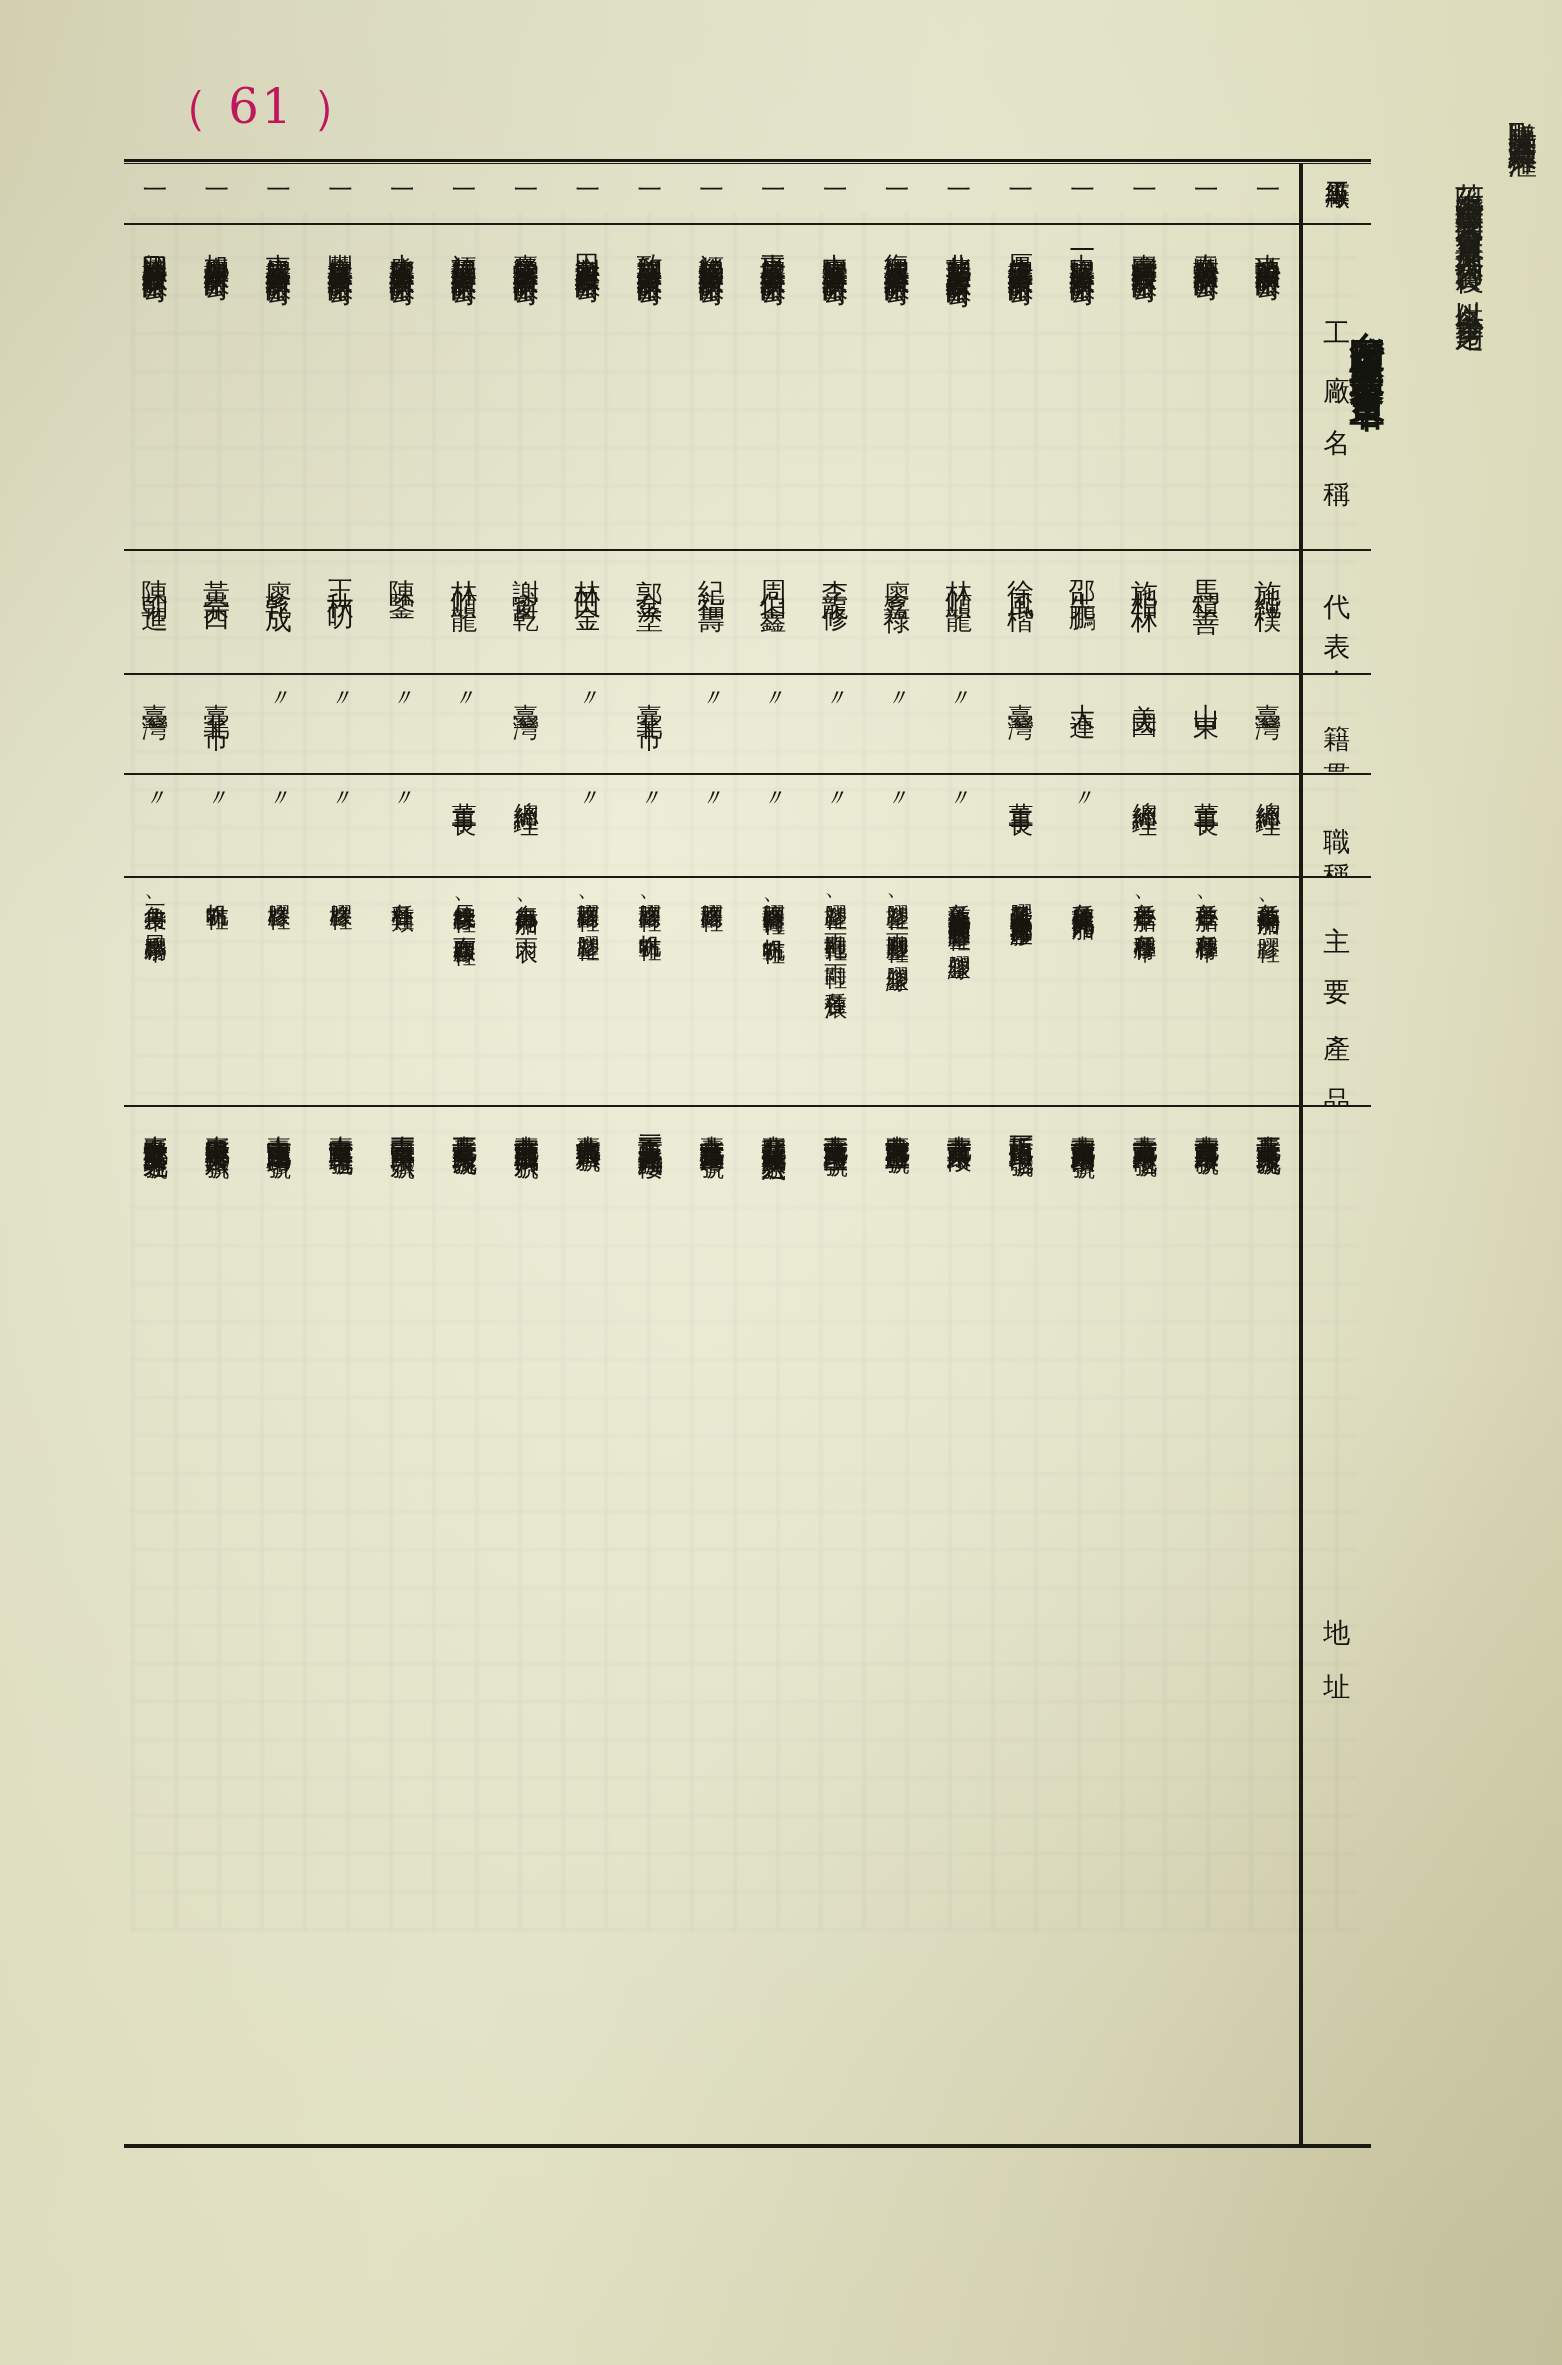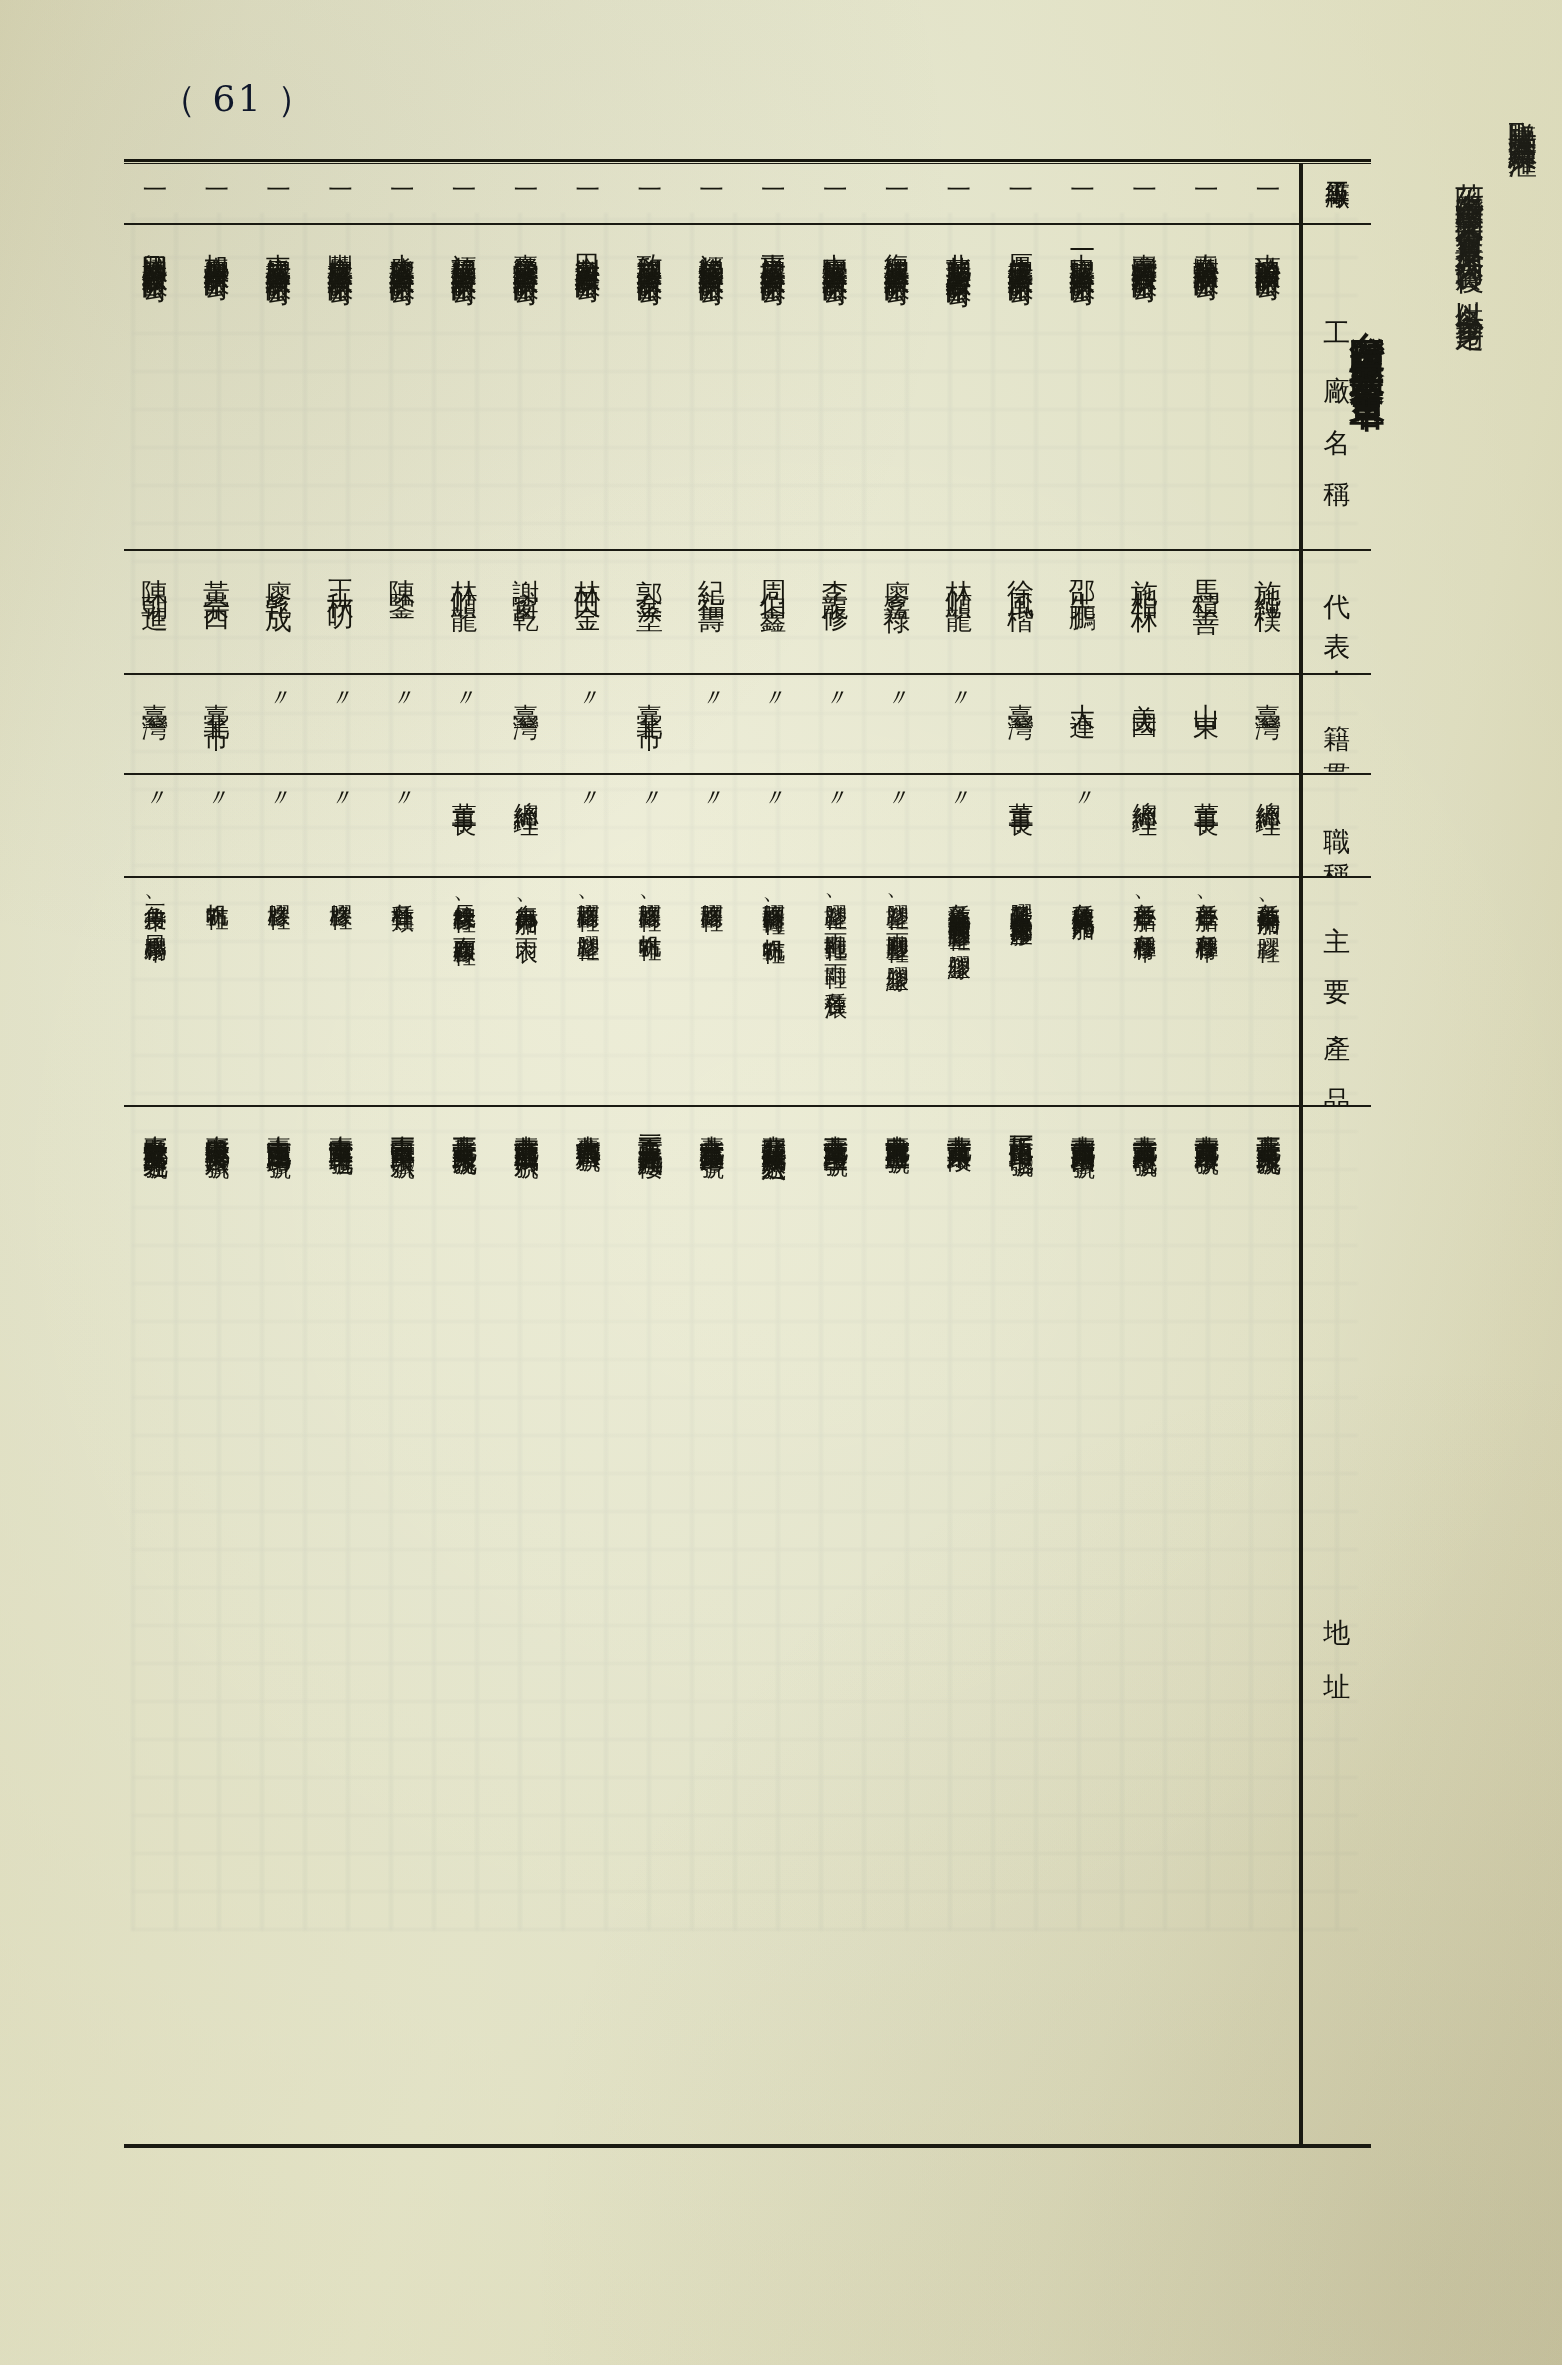--- a/index.html
+++ b/index.html
@@ -33,21 +33,21 @@
     opacity:0.055;filter:blur(1px);
     background:
       repeating-linear-gradient(90deg, rgba(40,60,90,0.65) 0 4.1px, transparent 4.1px 43px),
       repeating-linear-gradient(0deg, rgba(40,60,90,0.5) 0 3.3px, transparent 3.3px 38px);
     pointer-events:none;
   }
 
   
   #pageno{
     position:absolute;left:160px;top:75px;
-    font-size:36px;letter-spacing:2.5px;color:#0f172a;
+    font-size:48px;letter-spacing:2.5px;color:#be185d;
     font-family:"DejaVu Serif","Liberation Serif",serif;
   }
 
   
   .vtext{
     writing-mode:vertical-rl;
     text-orientation:upright;
     white-space:nowrap;
     line-height:1.0;
     letter-spacing:3.3px;

